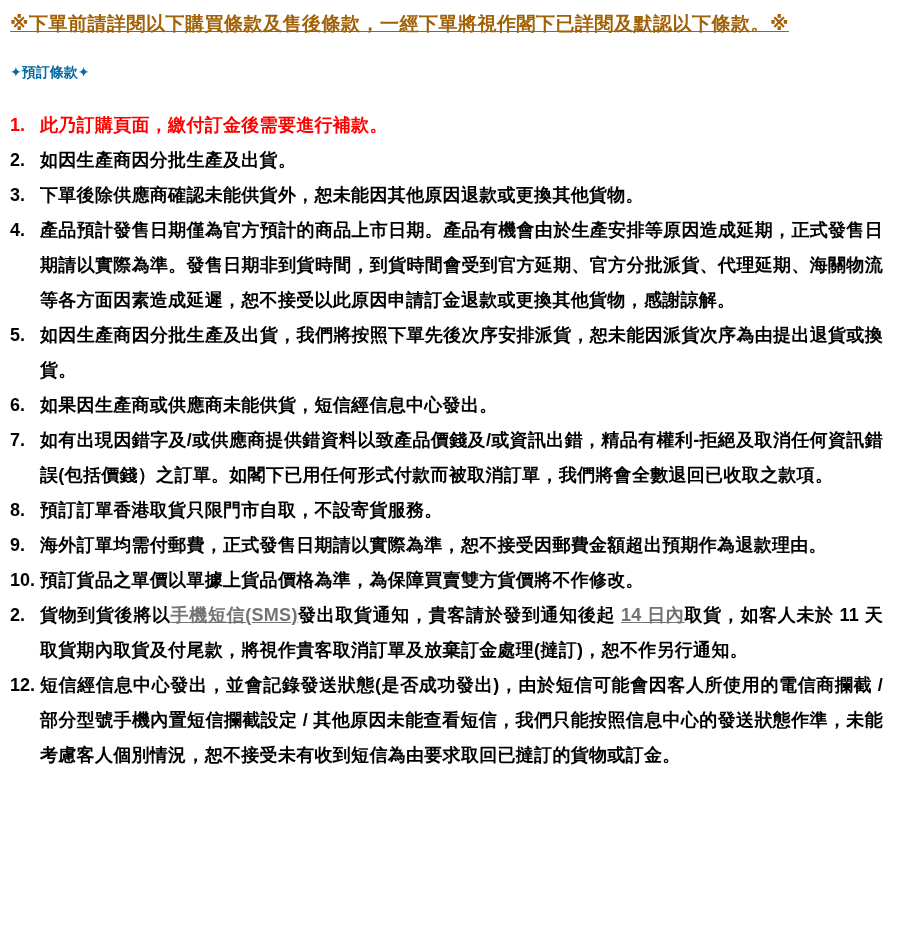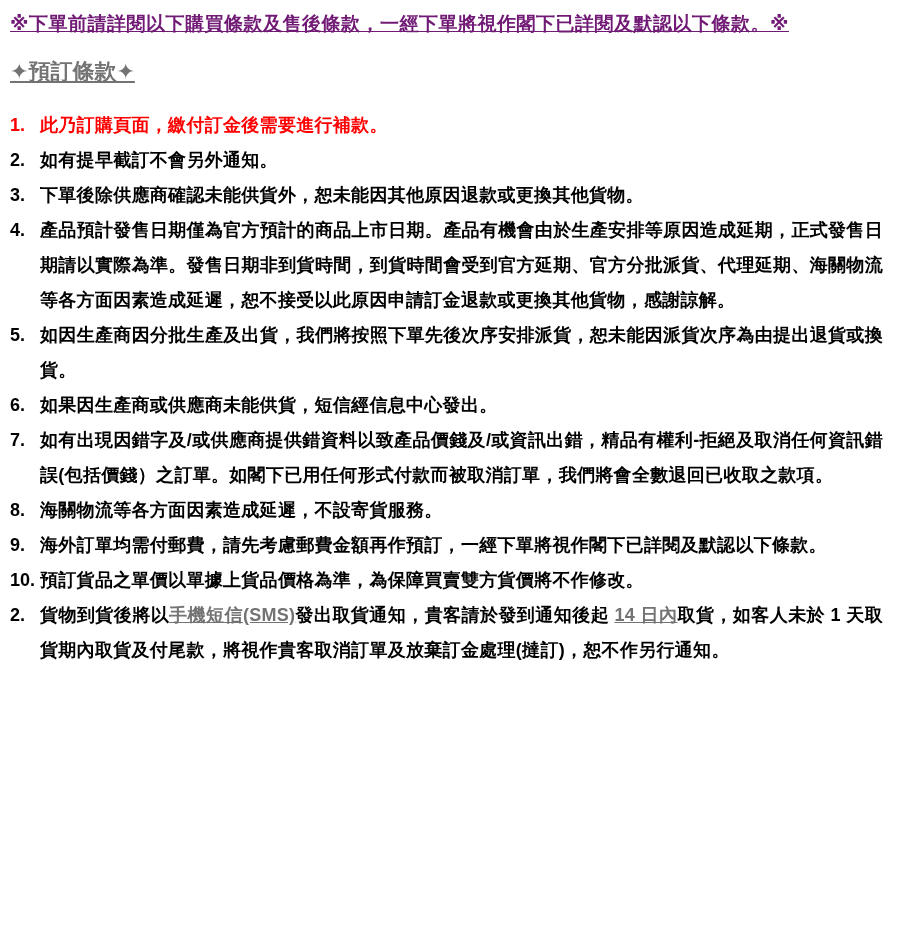--- a/index.html
+++ b/index.html
@@ -12,31 +12,30 @@
     height: 948px;
     overflow: hidden;
     color: #000000;
     font-weight: 700;
     font-size: 18px;
   }
   .page {
     padding: 10px 30px 6px 10px;
   }
   .warning {
-    color: #701a75;
+    color: #a16207;
     text-decoration: underline;
     font-size: 19px;
     line-height: 28px;
     margin-bottom: 22px;
     letter-spacing: 0.5px;
   }
   .section-title {
-    color: #737373;
-    text-decoration: underline;
-    font-size: 22px;
+    color: #0369a1;
+    font-size: 14px;
     line-height: 24px;
     margin-bottom: 24px;
   }
   .terms-list {}
   .term-row {
     display: flex;
     align-items: flex-start;
   }
   .term-num {
     width: 30px;
@@ -66,21 +65,21 @@
 <div class="page">
   <div class="warning">※下單前請詳閱以下購買條款及售後條款，一經下單將視作閣下已詳閱及默認以下條款。※</div>
   <div class="section-title">✦預訂條款✦</div>
   <div class="terms-list">
       <div class="term-row red">
         <span class="term-num">1.</span>
         <div class="term-text"><span>此乃訂購頁面，繳付訂金後需要進行補款。</span></div>
       </div>
       <div class="term-row">
         <span class="term-num">2.</span>
-        <div class="term-text"><span>如有提早截訂不會另外通知。</span></div>
+        <div class="term-text"><span>如因生產商因分批生產及出貨。</span></div>
       </div>
       <div class="term-row">
         <span class="term-num">3.</span>
         <div class="term-text"><span>下單後除供應商確認未能供貨外，恕未能因其他原因退款或更換其他貨物。</span></div>
       </div>
       <div class="term-row">
         <span class="term-num">4.</span>
         <div class="term-text"><span>產品預計發售日期僅為官方預計的商品上市日期。產品有機會由於生產安排等原因造成延期，正式發售日期請以實際為準。發售日期非到貨時間，到貨時間會受到官方延期、官方分批派貨、代理延期、海關物流等各方面因素造成延遲，恕不接受以此原因申請訂金退款或更換其他貨物，感謝諒解。</span></div>
       </div>
       <div class="term-row">
@@ -90,28 +89,32 @@
       <div class="term-row">
         <span class="term-num">6.</span>
         <div class="term-text"><span>如果因生產商或供應商未能供貨，短信經信息中心發出。</span></div>
       </div>
       <div class="term-row">
         <span class="term-num">7.</span>
         <div class="term-text"><span>如有出現因錯字及/或供應商提供錯資料以致產品價錢及/或資訊出錯，精品有權利-拒絕及取消任何資訊錯誤(包括價錢）之訂單。如閣下已用任何形式付款而被取消訂單，我們將會全數退回已收取之款項。</span></div>
       </div>
       <div class="term-row">
         <span class="term-num">8.</span>
-        <div class="term-text"><span>海關物流等各方面因素造成延遲，不設寄貨服務。</span></div>
+        <div class="term-text"><span>預訂訂單香港取貨只限門市自取，不設寄貨服務。</span></div>
       </div>
       <div class="term-row">
         <span class="term-num">9.</span>
-        <div class="term-text"><span>海外訂單均需付郵費，請先考慮郵費金額再作預訂，一經下單將視作閣下已詳閱及默認以下條款。</span></div>
+        <div class="term-text"><span>海外訂單均需付郵費，正式發售日期請以實際為準，恕不接受因郵費金額超出預期作為退款理由。</span></div>
       </div>
       <div class="term-row">
         <span class="term-num">10.</span>
         <div class="term-text"><span>預訂貨品之單價以單據上貨品價格為準，為保障買賣雙方貨價將不作修改。</span></div>
       </div>
       <div class="term-row">
         <span class="term-num">2.</span>
-        <div class="term-text"><span>貨物到貨後將以</span><span class="red-link">手機短信(SMS)</span><span>發出取貨通知，貴客請於發到通知後起 </span><span class="red-link">14 日內</span><span>取貨，如客人未於 1 天取貨期內取貨及付尾款，將視作貴客取消訂單及放棄訂金處理(撻訂)，恕不作另行通知。</span></div>
+        <div class="term-text"><span>貨物到貨後將以</span><span class="red-link">手機短信(SMS)</span><span>發出取貨通知，貴客請於發到通知後起 </span><span class="red-link">14 日內</span><span>取貨，如客人未於 11 天取貨期內取貨及付尾款，將視作貴客取消訂單及放棄訂金處理(撻訂)，恕不作另行通知。</span></div>
+      </div>
+      <div class="term-row">
+        <span class="term-num">12.</span>
+        <div class="term-text"><span>短信經信息中心發出，並會記錄發送狀態(是否成功發出)，由於短信可能會因客人所使用的電信商攔截 / 部分型號手機內置短信攔截設定 / 其他原因未能查看短信，我們只能按照信息中心的發送狀態作準，未能考慮客人個別情況，恕不接受未有收到短信為由要求取回已撻訂的貨物或訂金。</span></div>
       </div>
     </div>
 </div>
 
 </body></html>

